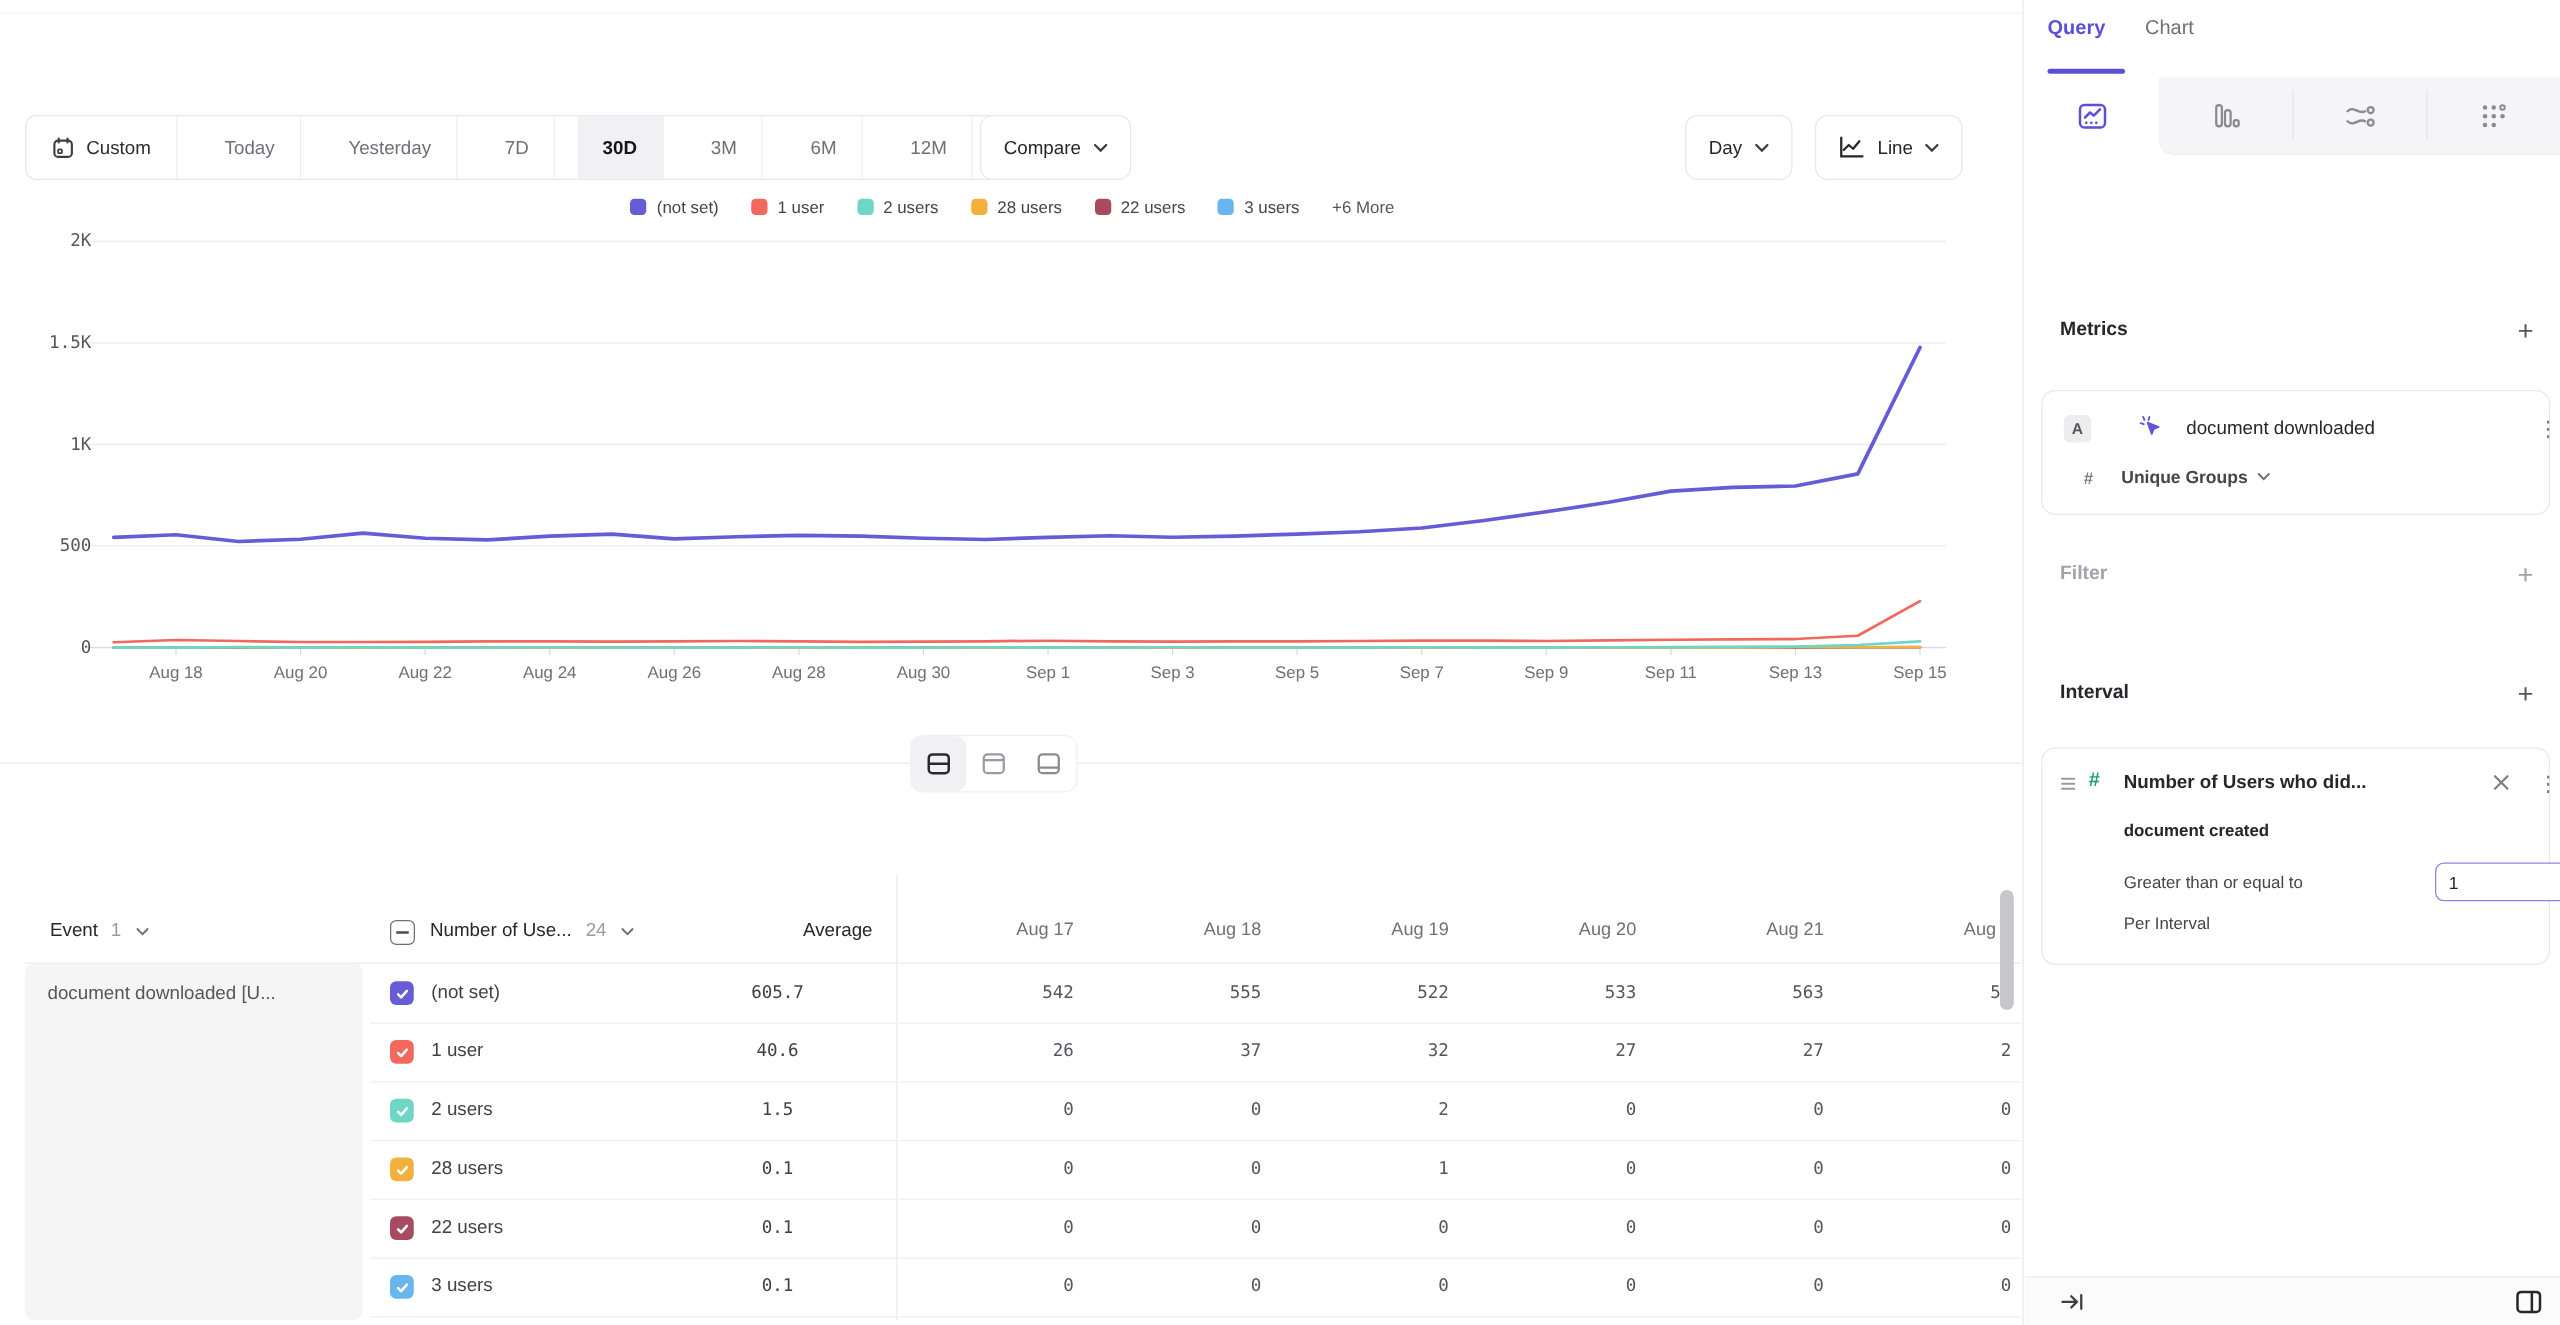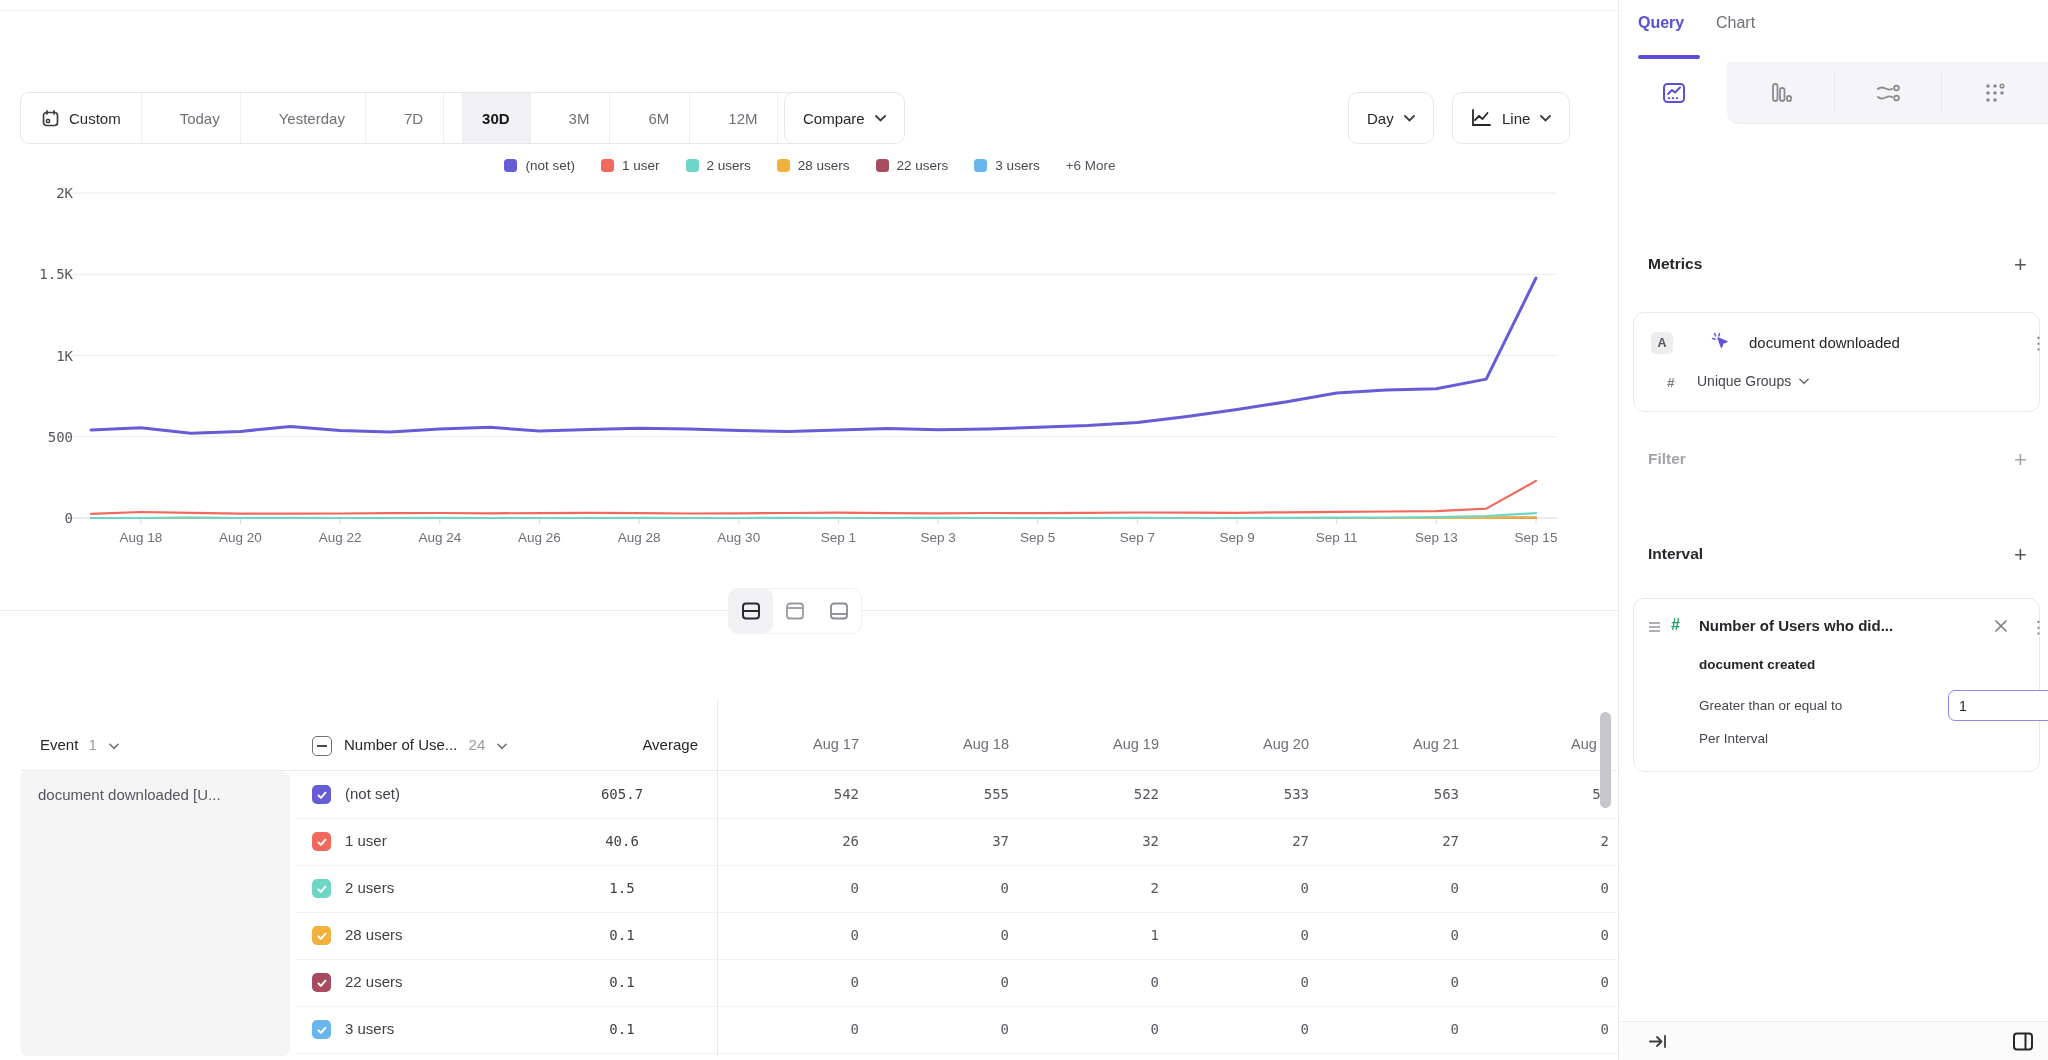--- a/index.html
+++ b/index.html
@@ -434,21 +434,21 @@
       <div class="abs" style="left:17px;top:19px;width:22px;height:22px;background:#ededf0;border-radius:5px;display:flex;align-items:center;justify-content:center;font-size:12.5px;font-weight:700;color:#55555e;">A</div>
       <svg class="abs" style="left:76px;top:18px;" width="22" height="22" viewBox="0 0 22 22">
           <path d="M8 7l9 3.6-4 1.6-1.6 4z" fill="#6156db" stroke="#6156db" stroke-width="1.4" stroke-linejoin="round"></path>
           <line x1="4.5" y1="2.5" x2="5.6" y2="5" stroke="#6156db" stroke-width="1.5" stroke-linecap="round"></line>
           <line x1="2.5" y1="7.5" x2="5" y2="8.3" stroke="#6156db" stroke-width="1.5" stroke-linecap="round"></line>
           <line x1="9.5" y1="2.5" x2="8.8" y2="5" stroke="#6156db" stroke-width="1.5" stroke-linecap="round"></line>
         </svg>
       <div class="abs" style="left:115px;top:21px;font-size:15px;color:#26262b;">document downloaded</div>
       <div class="abs kebab" style="left:396px;top:20px;">⋮</div>
       <div class="abs" style="left:33px;top:62px;font-size:13.5px;font-weight:700;color:#7c7c86;">#</div>
-      <div class="abs" style="left:63px;top:60px;font-size:14px;color:#45454d;display:flex;align-items:center;gap:8px;">
+      <div class="abs" style="left:63px;top:60px;font-size:14px;color:#45454d;display:flex;align-items:center;gap:8px;font-weight:bold;">
         <span>Unique Groups</span>
         <svg width="10" height="7" viewBox="0 0 11 7">
             <path d="M1 1l4.5 4.5L10 1" fill="none" stroke="#6f6f78" stroke-width="1.7" stroke-linecap="round"></path>
           </svg>
       </div>
     </div>
 
     <div class="sect-h" style="top:450px;color:#a3a3ab;">Filter</div>
     <div class="plus" style="top:450px;color:#a3a3ab;">+</div>
 

